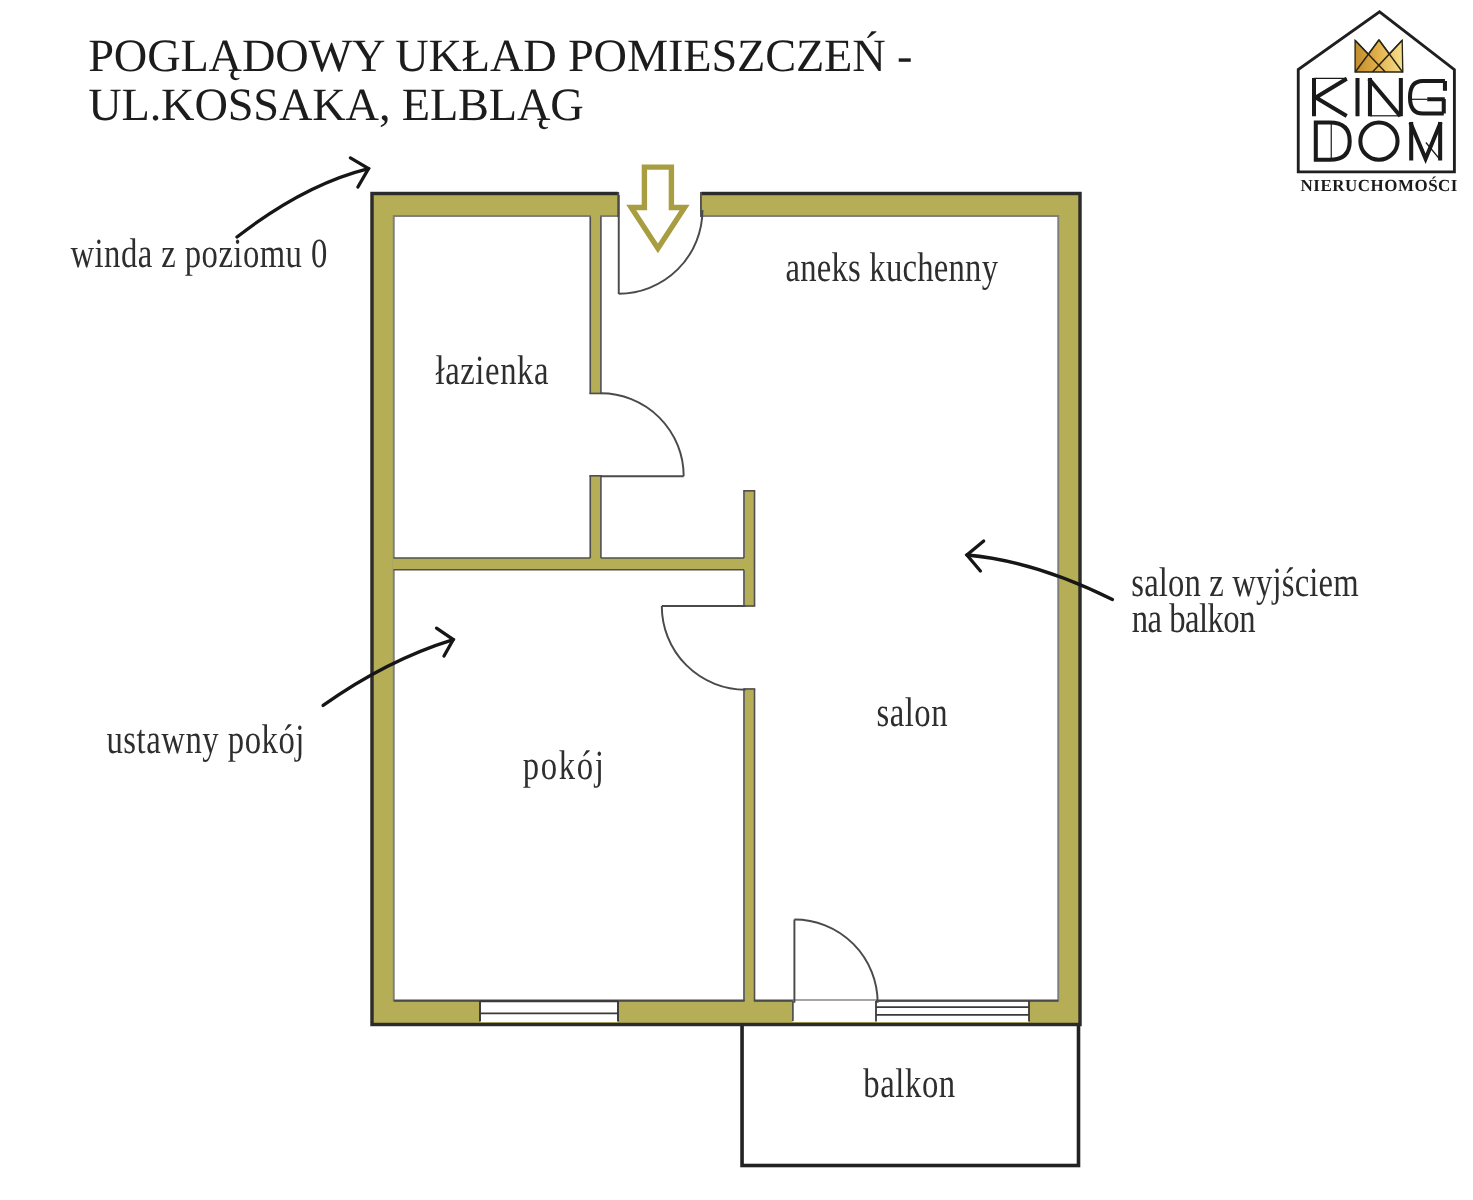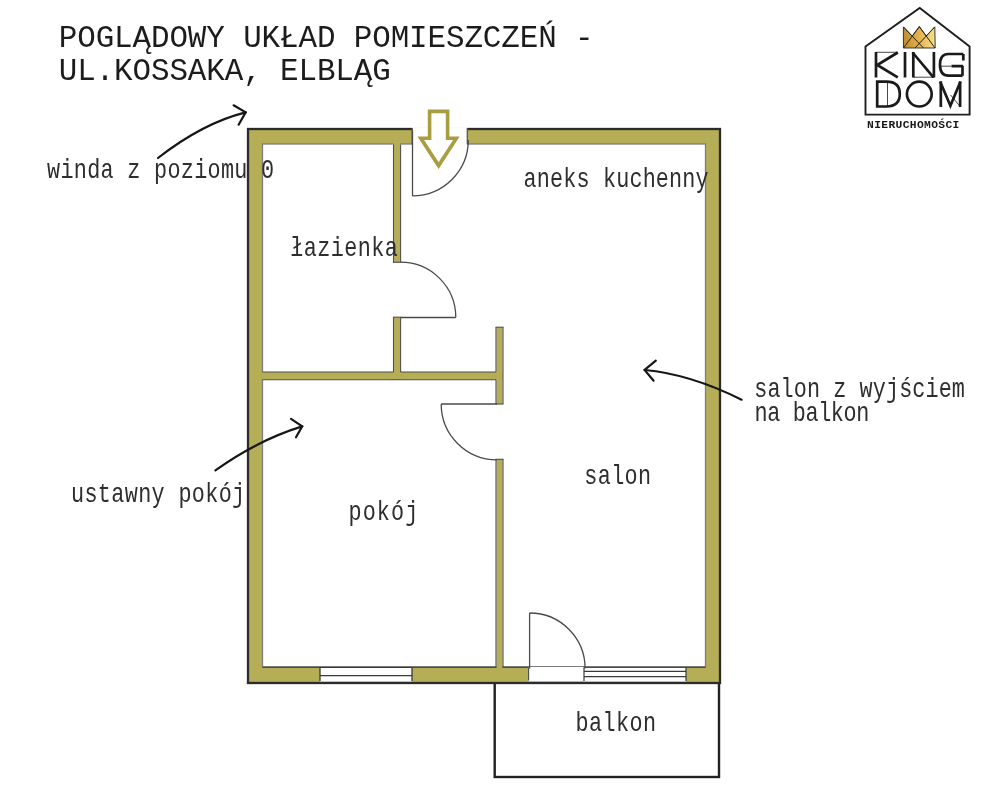--- a/index.html
+++ b/index.html
@@ -1,17 +1,17 @@
 <!DOCTYPE html>
 <html><head>
 <meta charset="utf-8">
 <style>
 html,body{margin:0;padding:0;background:#ffffff;}
 #stage{position:relative;width:982px;height:800px;overflow:hidden;background:#ffffff;
-font-family:Liberation Mono, monospace;}
+font-family:Liberation Serif, serif;}
 svg{display:block;}
 </style>
 </head>
 <body>
 <div id="stage">
 <svg width="982" height="800" viewBox="0 0 982 800">
 
 <rect x="0" y="0" width="982" height="800" fill="#ffffff"></rect>
 
 <g fill="#1c1c1c" font-size="30.9" letter-spacing="-0.1">

